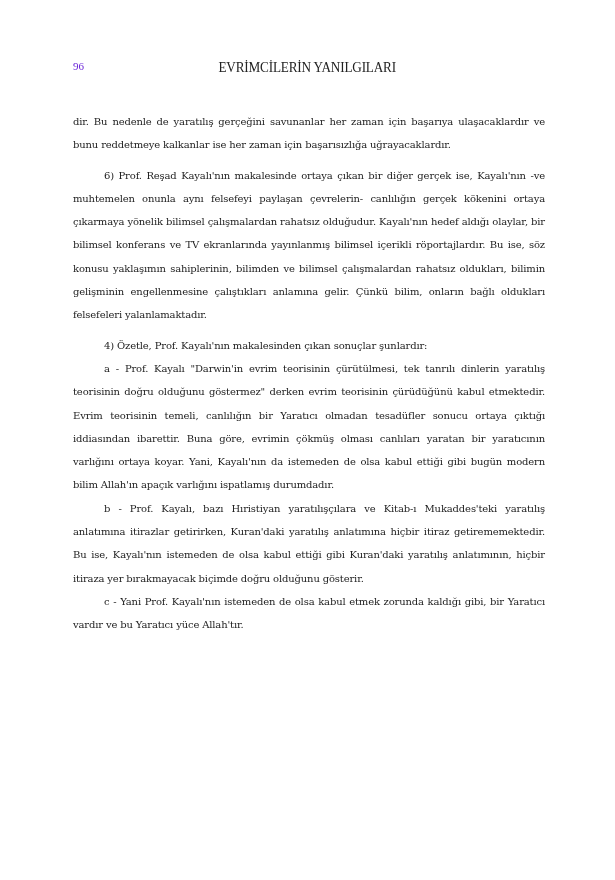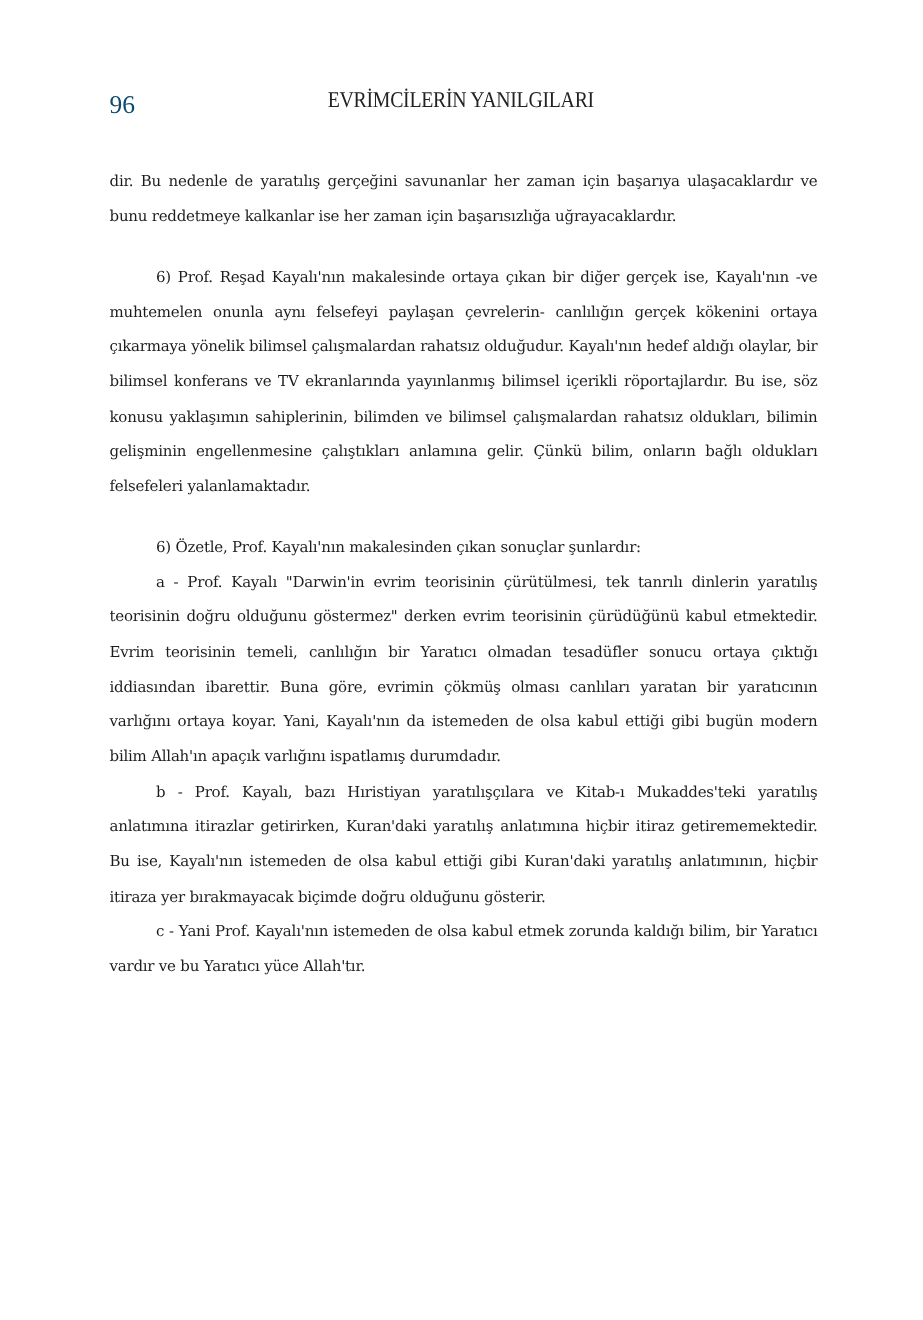--- a/index.html
+++ b/index.html
@@ -1,35 +1,35 @@
 <!DOCTYPE html>
 <html><head>
 <meta charset="utf-8">
 <style>
   html, body { margin: 0; padding: 0; background: #ffffff; }
   body { width: 615px; height: 880px; position: relative; overflow: hidden;
          font-family: "DejaVu Serif", "Liberation Serif", serif; color: #1c1c1c; }
-  .page-number { position: absolute; left: 73px; top: 60px; font-size: 17px;
-                 font-family: "Liberation Serif", serif; color: #0c4a6e; }
+  .page-number { position: absolute; left: 73px; top: 60px; font-size: 11px;
+                 font-family: "Liberation Serif", serif; color: #6d28d9; }
   .running-head { position: absolute; left: 0; width: 615px; top: 59px; text-align: center;
                   font-family: "Liberation Serif", serif; font-size: 15px; letter-spacing: -0.2px;
                   color: #222; transform: scaleX(0.88); transform-origin: 305px 0; }
   .text-block { position: absolute; left: 73px; top: 110px; width: 472px;
                 font-family: "DejaVu Serif", serif; font-size: 10px; line-height: 23.3px;
                 text-align: justify; letter-spacing: -0.15px; }
   .text-block p { margin: 0; }
   .text-block p.indent { text-indent: 31px; }
-  .text-block p.gap { margin-top: 17px; }
+  .text-block p.gap { margin-top: 7px; }
 </style>
 </head>
 <body>
 
 <div class="page-number">96</div>
 <div class="running-head">EVRİMCİLERİN YANILGILARI</div>
 
 <div class="text-block">
   <p>dir. Bu nedenle de yaratılış gerçeğini savunanlar her zaman için başarıya ulaşacaklardır ve bunu reddetmeye kalkanlar ise her zaman için başarısızlığa uğrayacaklardır.</p>
   <p class="indent gap">6) Prof. Reşad Kayalı'nın makalesinde ortaya çıkan bir diğer gerçek ise, Kayalı'nın -ve muhtemelen onunla aynı felsefeyi paylaşan çevrelerin- canlılığın gerçek kökenini ortaya çıkarmaya yönelik bilimsel çalışmalardan rahatsız olduğudur. Kayalı'nın hedef aldığı olaylar, bir bilimsel konferans ve TV ekranlarında yayınlanmış bilimsel içerikli röportajlardır. Bu ise, söz konusu yaklaşımın sahiplerinin, bilimden ve bilimsel çalışmalardan rahatsız oldukları, bilimin gelişminin engellenmesine çalıştıkları anlamına gelir. Çünkü bilim, onların bağlı oldukları felsefeleri yalanlamaktadır.</p>
-  <p class="indent gap">6) Özetle, Prof. Kayalı'nın makalesinden çıkan sonuçlar şunlardır:</p>
+  <p class="indent gap">4) Özetle, Prof. Kayalı'nın makalesinden çıkan sonuçlar şunlardır:</p>
   <p class="indent">a - Prof. Kayalı "Darwin'in evrim teorisinin çürütülmesi, tek tanrılı dinlerin yaratılış teorisinin doğru olduğunu göstermez" derken evrim teorisinin çürüdüğünü kabul etmektedir. Evrim teorisinin temeli, canlılığın bir Yaratıcı olmadan tesadüfler sonucu ortaya çıktığı iddiasından ibarettir. Buna göre, evrimin çökmüş olması canlıları yaratan bir yaratıcının varlığını ortaya koyar. Yani, Kayalı'nın da istemeden de olsa kabul ettiği gibi bugün modern bilim Allah'ın apaçık varlığını ispatlamış durumdadır.</p>
   <p class="indent">b - Prof. Kayalı, bazı Hıristiyan yaratılışçılara ve Kitab-ı Mukaddes'teki yaratılış anlatımına itirazlar getirirken, Kuran'daki yaratılış anlatımına hiçbir itiraz getirememektedir. Bu ise, Kayalı'nın istemeden de olsa kabul ettiği gibi Kuran'daki yaratılış anlatımının, hiçbir itiraza yer bırakmayacak biçimde doğru olduğunu gösterir.</p>
-  <p class="indent">c - Yani Prof. Kayalı'nın istemeden de olsa kabul etmek zorunda kaldığı bilim, bir Yaratıcı vardır ve bu Yaratıcı yüce Allah'tır.</p>
+  <p class="indent">c - Yani Prof. Kayalı'nın istemeden de olsa kabul etmek zorunda kaldığı gibi, bir Yaratıcı vardır ve bu Yaratıcı yüce Allah'tır.</p>
 </div>
 
 </body></html>

